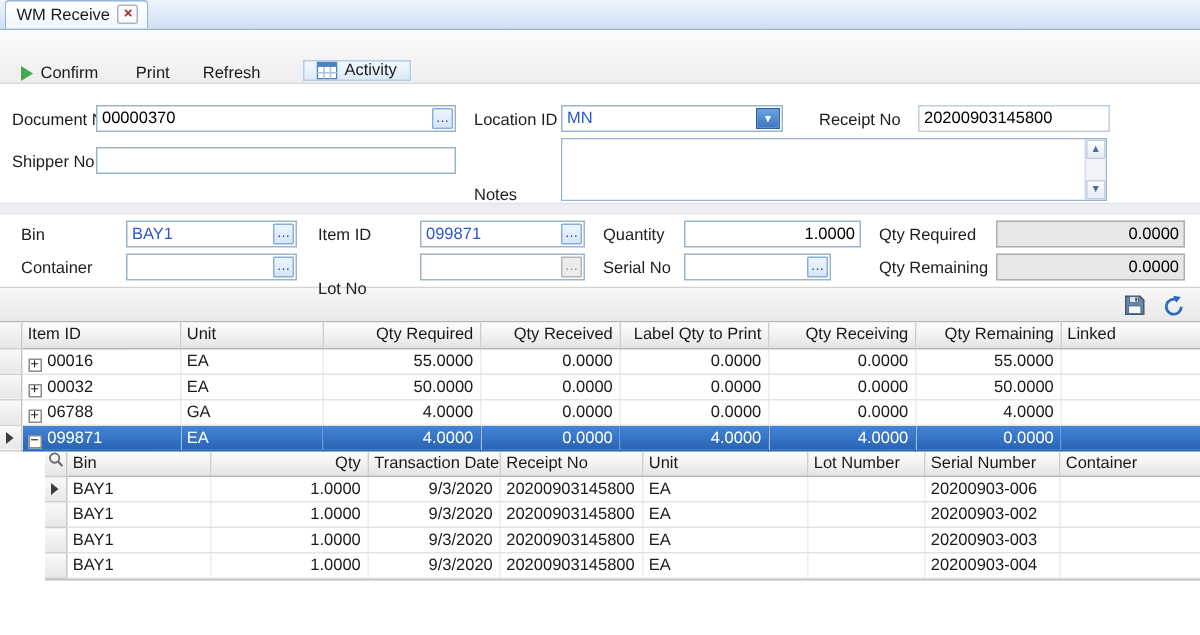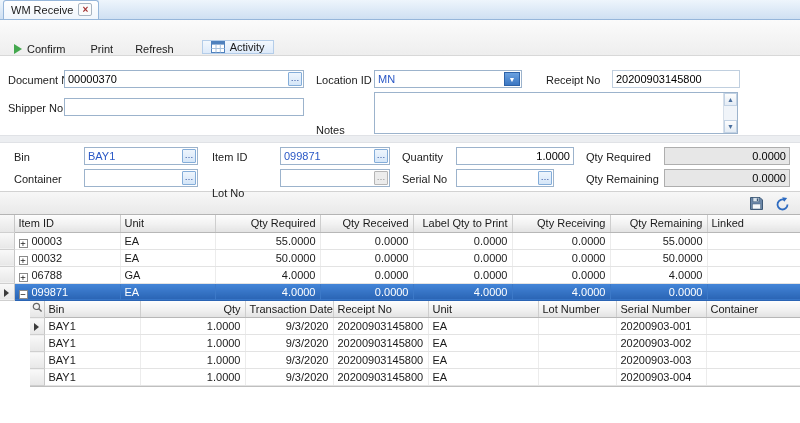--- a/index.html
+++ b/index.html
@@ -220,21 +220,21 @@
           <th class="r">Qty Received</th>
           <th class="r">Label Qty to Print</th>
           <th class="r">Qty Receiving</th>
           <th class="r">Qty Remaining</th>
           <th class="l">Linked</th>
         </tr>
       </thead>
       <tbody>
           <tr>
             <td class="ind"></td>
-            <td class="l"><span class="expbox">+</span><span>00003</span></td>
+            <td class="l"><span class="expbox">+</span><span>00016</span></td>
             <td class="l">EA</td>
             <td class="r">55.0000</td>
             <td class="r">0.0000</td>
             <td class="r">0.0000</td>
             <td class="r">0.0000</td>
             <td class="r">55.0000</td>
             <td class="l"></td>
           </tr>
           <tr>
             <td class="ind"></td>
@@ -305,21 +305,21 @@
         </thead>
         <tbody>
             <tr>
               <td class="ind"><span class="tri"></span></td>
               <td class="l">BAY1</td>
               <td class="r">1.0000</td>
               <td class="r">9/3/2020</td>
               <td class="l">20200903145800</td>
               <td class="l">EA</td>
               <td class="l"></td>
-              <td class="l">20200903-001</td>
+              <td class="l">20200903-006</td>
               <td class="l"></td>
             </tr>
             <tr>
               <td class="ind"></td>
               <td class="l">BAY1</td>
               <td class="r">1.0000</td>
               <td class="r">9/3/2020</td>
               <td class="l">20200903145800</td>
               <td class="l">EA</td>
               <td class="l"></td>

